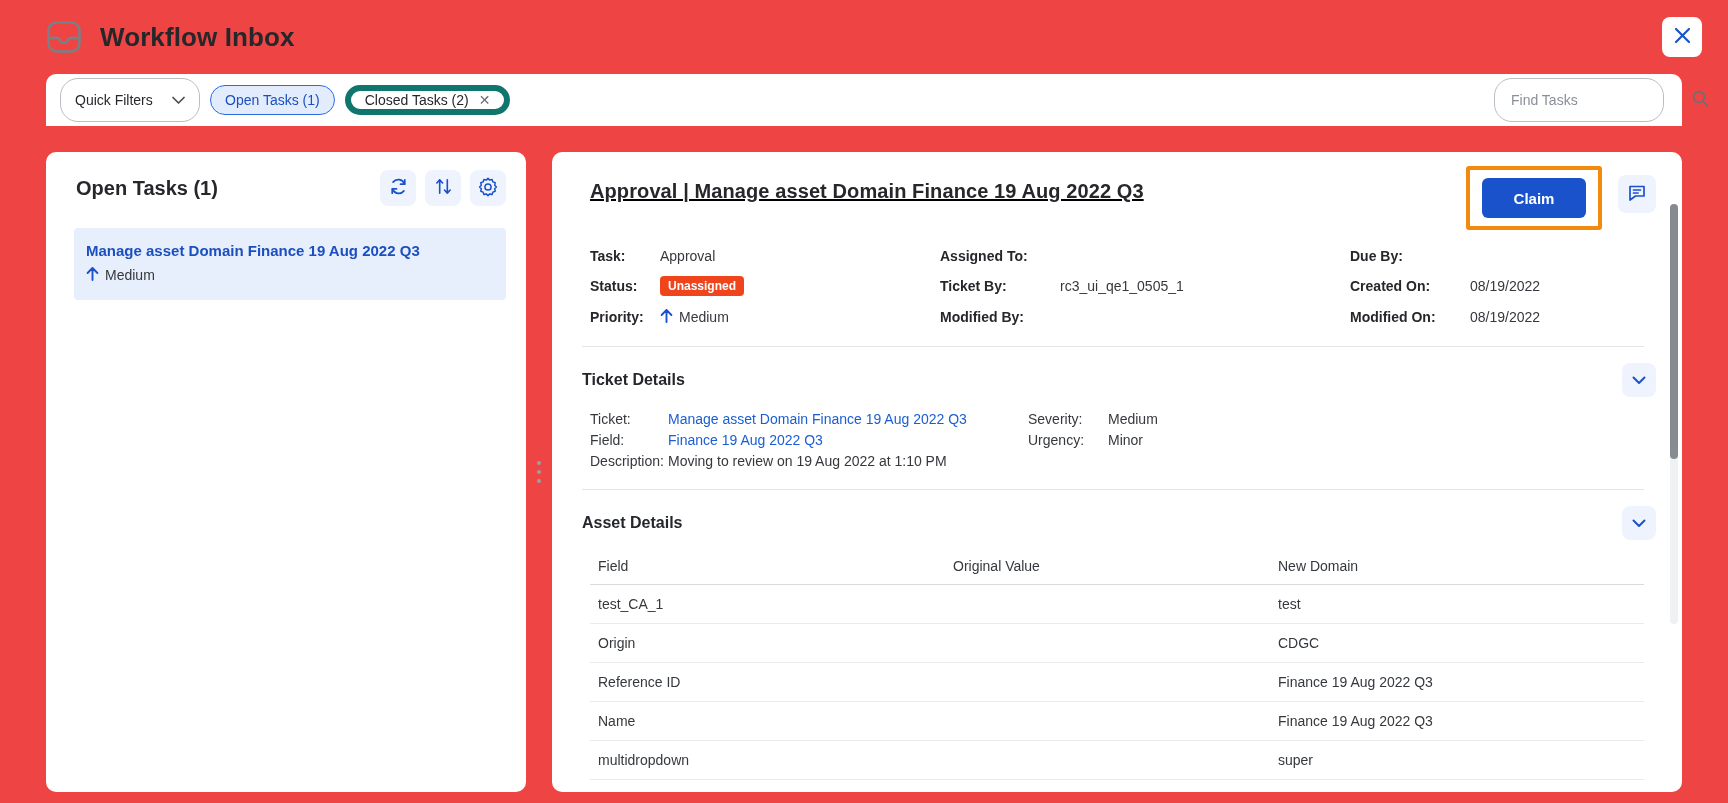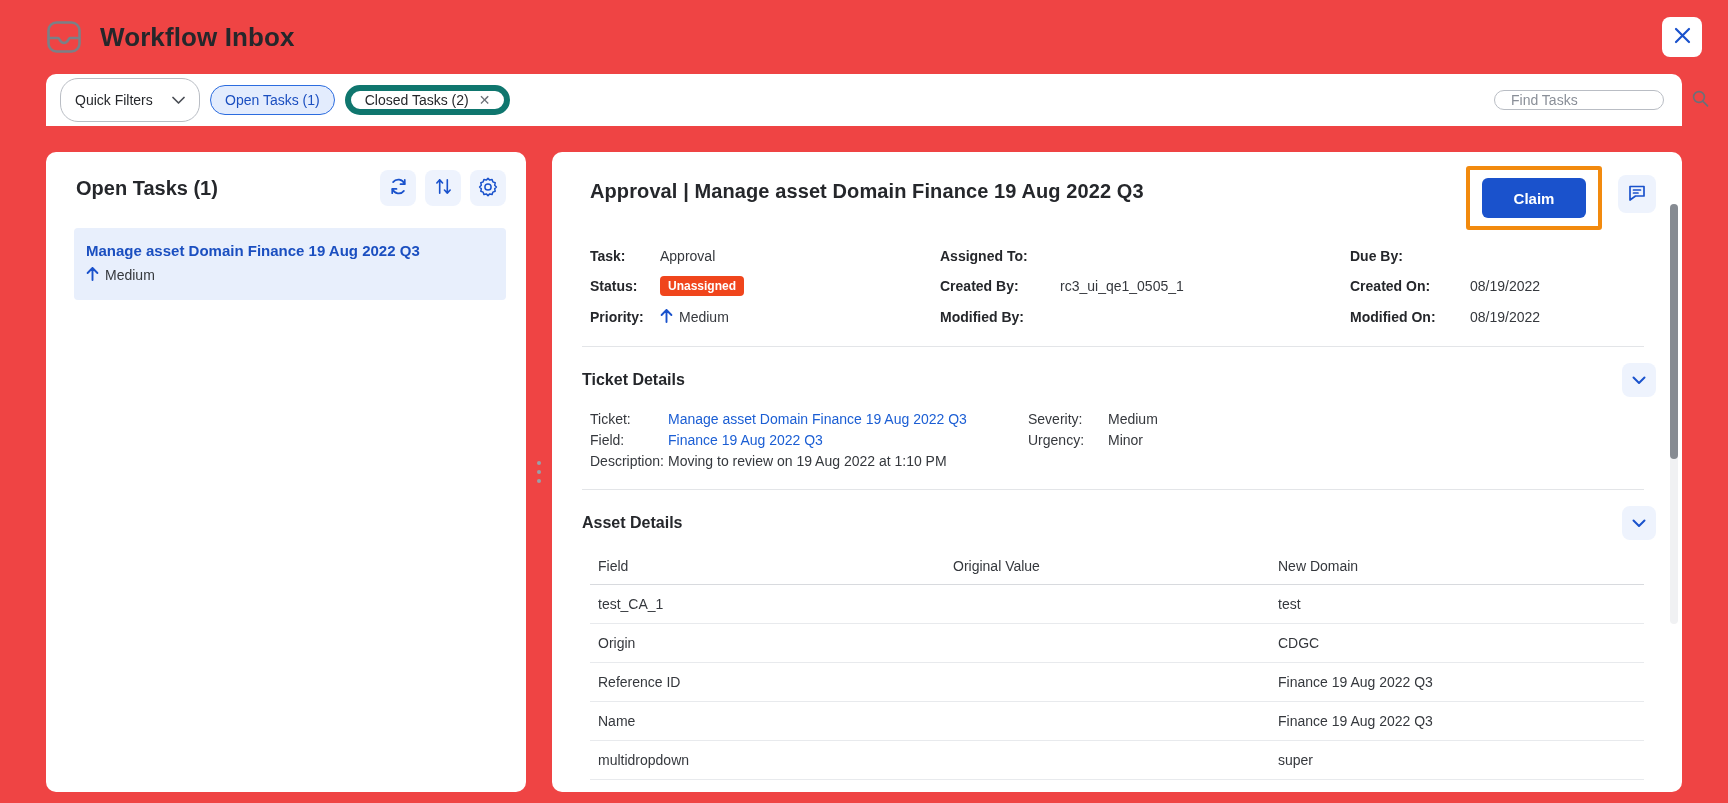--- a/index.html
+++ b/index.html
@@ -48,21 +48,21 @@
     height: 30px; display: flex; align-items: center;
     border-radius: 15px; padding: 0 14px; margin-left: 10px;
     font-size: 14px; cursor: pointer; white-space: nowrap;
   }
   .chip.active { background: #e3ecfd; border: 1px solid #2b6cdf; color: #1b4fc0; }
   .chip.plain  { background: #fff; border: 6px solid #0f766e; color: #25272b; }
   .chip .x { margin-left: 10px; color: #6b7078; font-size: 14px; }
   .filter-spacer { flex: 1; }
   .search-box {
     display: flex; align-items: center;
-    width: 170px; height: 20px;
+    width: 170px; height: 44px;
     border: 1px solid #b9bdc4; border-radius: 18px;
     padding: 0 12px 0 16px; background: #fff;
   }
   .search-box input {
     border: none; outline: none; flex: 1;
     font-size: 14px; color: #25272b;
     font-family: "Liberation Sans", sans-serif; background: transparent;
   }
   .search-box input::placeholder { color: #8a8f98; }
 
@@ -108,20 +108,21 @@
     cursor: col-resize;
   }
   .drag-dots { display: flex; flex-direction: column; gap: 5px; }
   .drag-dots i { width: 4px; height: 4px; border-radius: 50%; background: #9aa0a8; display: block; }
 
   
   .detail-panel { flex: 1; height: 640px; position: relative; overflow: hidden; }
   .detail-head {
     display: flex; align-items: flex-start;
     padding: 18px 26px 0 38px;
+    text-decoration: underline;
   }
   .detail-title {
     font-size: 20px; font-weight: bold; color: #25272b;
     margin-top: 10px; letter-spacing: .1px;
   }
   .detail-head-spacer { flex: 1; }
   .claim-wrap {
     border: 4px solid #f28a0e; border-radius: 3px;
     padding: 8px 12px; margin-top: -4px;
   }
@@ -340,21 +341,21 @@
         <div class="meta-value">Approval</div>
         <div class="meta-label">Assigned To:</div>
         <div class="meta-value"></div>
         <div class="meta-label">Due By:</div>
         <div class="meta-value"></div>
 
         <div class="meta-label">Status:</div>
         <div>
           <span class="badge">Unassigned</span>
         </div>
-        <div class="meta-label">Created By:</div>
+        <div class="meta-label">Ticket By:</div>
         <div class="meta-value">rc3_ui_qe1_0505_1</div>
         <div class="meta-label">Created On:</div>
         <div class="meta-value">08/19/2022</div>
 
         <div class="meta-label">Priority:</div>
         <div class="pri-val">
           <span>
             <svg width="13" height="15" viewBox="0 0 13 15">
               <path d="M6.5 14 L6.5 2 M6.5 2 L1.6 7 M6.5 2 L11.4 7" fill="none" stroke="#1a52cc" stroke-width="1.9" stroke-linecap="round" stroke-linejoin="round"></path>
             </svg>

